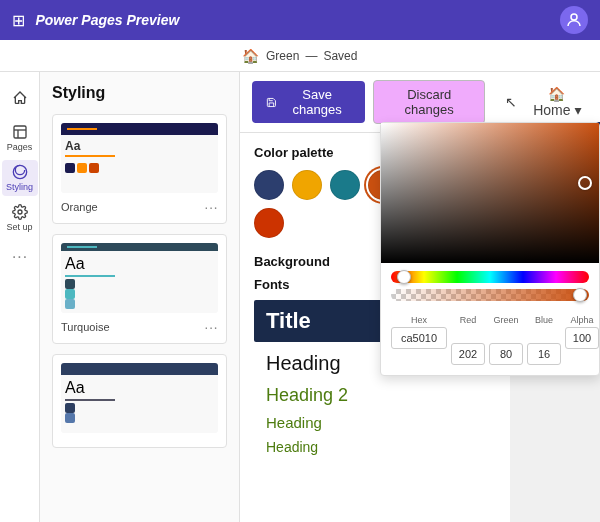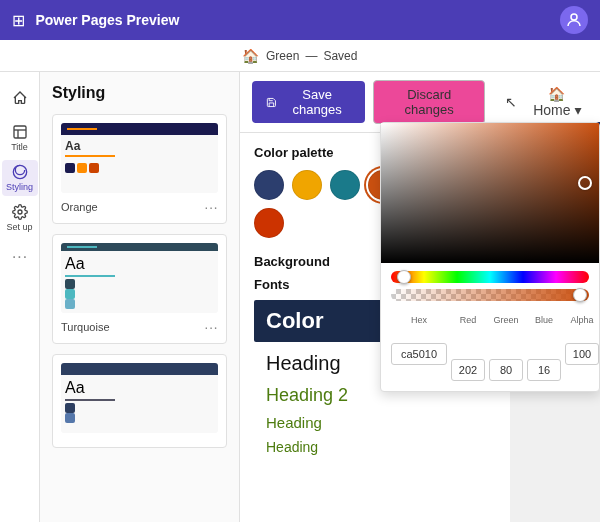--- a/index.html
+++ b/index.html
@@ -8,21 +8,21 @@
     
     .top-bar {
       background: #4b3db5;
       height: 40px;
       display: flex;
       align-items: center;
       padding: 0 12px;
       gap: 10px;
     }
     .top-bar-grid { color: white; font-size: 16px; cursor: pointer; }
-    .top-bar-title { color: white; font-size: 14px; font-weight: 600; flex: 1; }
+    .top-bar-title { color: white; font-size: 14px; font-weight: 600; flex: 1; font-style: italic; }
     .top-bar-avatar { width: 28px; height: 28px; border-radius: 50%; background: #7b68ee; display: flex; align-items: center; justify-content: center; color: white; font-size: 12px; }
 
     
     .second-bar {
       background: white;
       height: 32px;
       display: flex;
       align-items: center;
       justify-content: center;
       border-bottom: 1px solid #e0e0e0;
@@ -226,21 +226,21 @@
       border: none;
       border-radius: 4px;
       padding: 6px 14px;
       font-size: 13px;
       cursor: pointer;
       display: flex;
       align-items: center;
       gap: 6px;
     }
     .btn-discard {
-      background: #ec4899;
+      background: #f0abfc;
       color: #333;
       border: 1px solid #bbb;
       border-radius: 4px;
       padding: 6px 14px;
       font-size: 13px;
       cursor: pointer;
     }
     .toolbar-spacer { flex: 1; }
     .toolbar-icons { display: flex; align-items: center; gap: 6px; }
     .toolbar-icon-btn {
@@ -409,21 +409,21 @@
     }
 
     .color-values-row {
       display: flex;
       gap: 4px;
       padding: 4px 10px 10px;
     }
     .color-value-group {
       display: flex;
       flex-direction: column;
-      gap: 18px;
+      gap: 2px;
     }
     .color-value-label {
       font-size: 9px;
       color: #666;
       text-align: center;
     }
     .color-value-input {
       border: 1px solid #ccc;
       border-radius: 3px;
       padding: 4px 4px;
@@ -498,21 +498,21 @@
           <path d="M3 12L12 3l9 9"></path>
           <path d="M5 10v9a1 1 0 001 1h4v-4h4v4h4a1 1 0 001-1v-9"></path>
         </svg>
     </div>
     <div class="icon-sidebar-item">
       <svg viewBox="0 0 24 24" fill="none" stroke="currentColor" stroke-width="2">
           <rect x="3" y="3" width="18" height="18" rx="2"></rect>
           <line x1="3" y1="9" x2="21" y2="9"></line>
           <line x1="9" y1="21" x2="9" y2="9"></line>
         </svg>
-      <span>Title</span>
+      <span>Pages</span>
     </div>
     <div class="icon-sidebar-item active">
       <svg viewBox="0 0 24 24" fill="none" stroke="currentColor" stroke-width="2">
           <circle cx="12" cy="12" r="10"></circle>
           <path d="M12 2a7 7 0 107 7"></path>
         </svg>
       <span>Styling</span>
     </div>
     <div class="icon-sidebar-item">
       <svg viewBox="0 0 24 24" fill="none" stroke="currentColor" stroke-width="2">
@@ -619,21 +619,21 @@
         <div class="color-swatch" style="background:#7a9a8a;"></div>
         <div class="color-swatch" style="background:#ffffff;border:1px solid #ccc;"></div>
         <div class="color-swatch" style="background:#555555;"></div>
         <div class="color-swatch" style="background:#cc3300;"></div>
       </div>
 
       <div class="section-divider">Background</div>
       <div class="fonts-title">Fonts</div>
 
       <div class="font-title-preview">
-        <span>Color</span>
+        <span>Title</span>
       </div>
       <div class="font-heading-preview">
         <span>Heading</span>
       </div>
       <div class="font-heading2-preview">
         <span>Heading 2</span>
       </div>
       <div class="font-heading2-preview" style="font-size:15px;">
         <span>Heading</span>
       </div>

